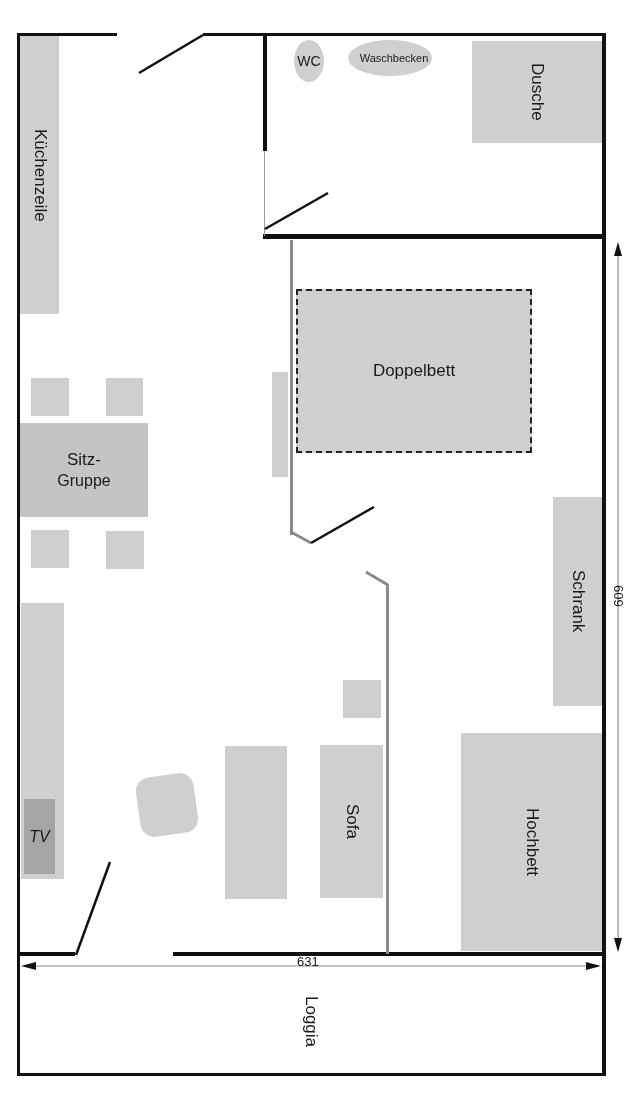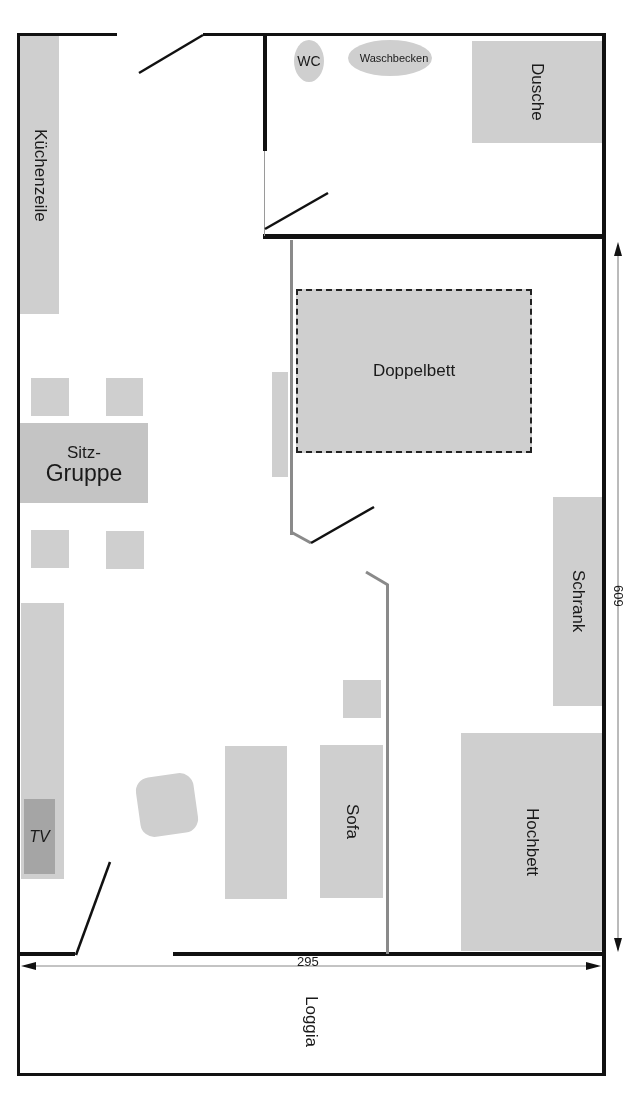--- a/index.html
+++ b/index.html
@@ -72,35 +72,35 @@
 <div class="furn center" style="left:461px;top:733px;width:141px;height:218px;">
   <span class="label vtext" style="position:static;font-size:17px;">Hochbett</span>
 </div>
 
 <div class="furn center" style="left:20px;top:36px;width:39px;height:278px;">
   <span class="label vtext" style="position:static;font-size:17px;">Küchenzeile</span>
 </div>
 
 <div class="furn" style="left:31px;top:378px;width:38px;height:38px;"></div>
 <div class="furn" style="left:106px;top:378px;width:37px;height:38px;"></div>
-<div class="furn mid center" style="left:20px;top:423px;width:128px;height:80px;flex-direction:column;">
+<div class="furn mid center" style="left:20px;top:423px;width:128px;height:94px;flex-direction:column;">
   <span style="font-size:17px;line-height:21px;">Sitz-</span>
-  <span style="font-size:23px;line-height:21px;">Gruppe</span>
+  <span style="font-size:16px;line-height:21px;">Gruppe</span>
 </div>
 <div class="furn" style="left:31px;top:530px;width:38px;height:38px;"></div>
 <div class="furn" style="left:106px;top:531px;width:38px;height:38px;"></div>
 
 <div class="furn" style="left:21px;top:603px;width:43px;height:276px;"></div>
 <div class="furn dark center" style="left:24px;top:799px;width:31px;height:75px;font-style:italic;">
   <span class="label" style="position:static;font-size:16px;">TV</span>
 </div>
 
 <div class="furn" style="left:138px;top:775px;width:58px;height:60px;border-radius:14px;transform:rotate(-8deg);"></div>
 <div class="furn" style="left:225px;top:746px;width:62px;height:153px;"></div>
 <div class="furn center" style="left:320px;top:745px;width:63px;height:153px;">
   <span class="label vtext" style="position:static;font-size:17px;">Sofa</span>
 </div>
 <div class="furn" style="left:343px;top:680px;width:38px;height:38px;"></div>
 
 <div class="label vtext" style="left:611px;top:585px;font-size:13px;">609</div>
-<div class="label" style="left:297px;top:954px;font-size:13px;">295</div>
+<div class="label" style="left:297px;top:954px;font-size:13px;">631</div>
 
 <div class="label vtext" style="left:301px;top:996px;font-size:17px;">Loggia</div>
 
 </body></html>

